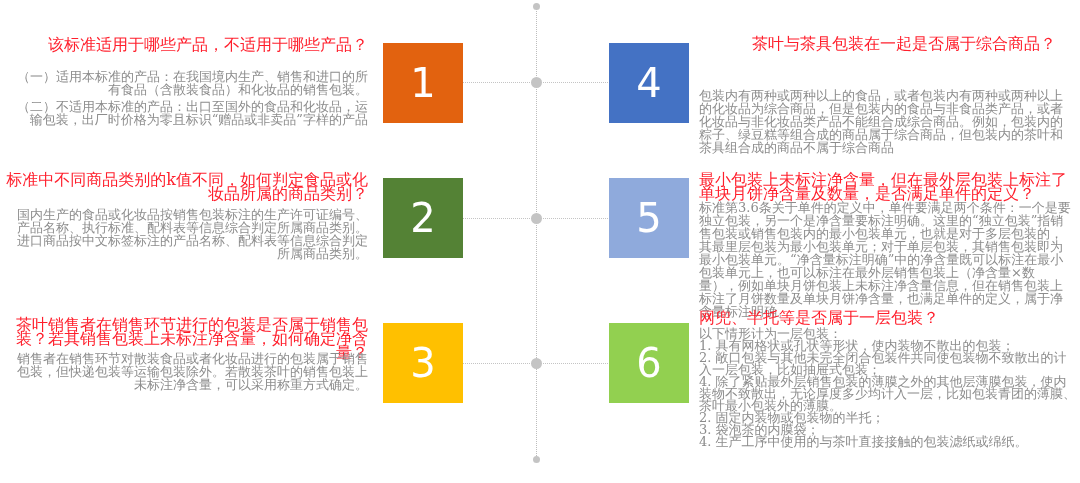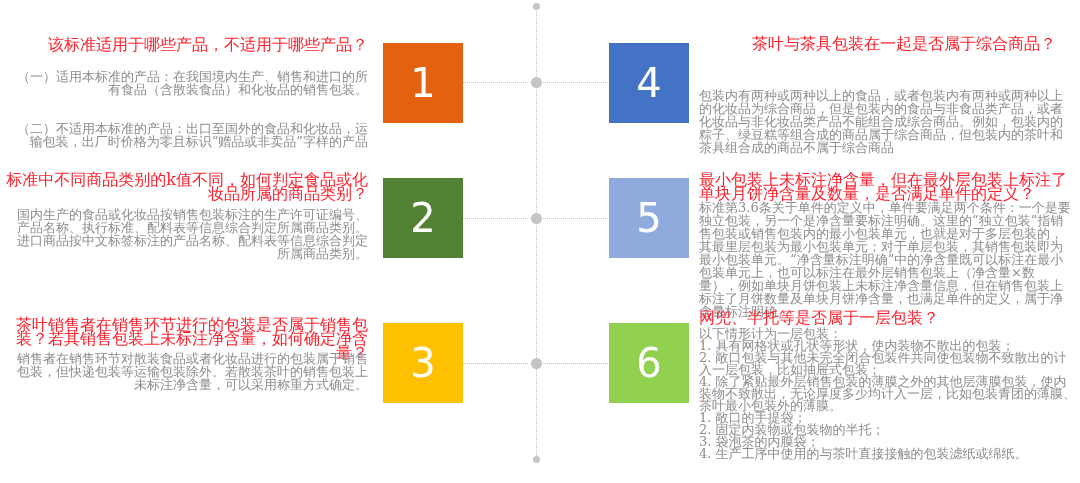--- a/index.html
+++ b/index.html
@@ -34,21 +34,21 @@
     .box.right { left: 609px; }
     .q {
       position: absolute; color: #ff1f2c; font-size: 16px; line-height: 14px;
     }
     .a {
       position: absolute; color: #8c8c8c; font-size: 13px; line-height: 13px;
     }
     .left-col { text-align: right; }
     .right-col { text-align: left; }
     .a p { margin: 0; }
-    .a p.gap { margin-top: 26px; }
+    .a p.gap { margin-top: 4px; }
   </style>
 </head>
 <body>
 
 <div class="vline"></div>
 <div class="endpoint" style="top:3px;"></div>
 <div class="endpoint" style="top:456px;"></div>
 
 <div class="hline" style="top:82px;"></div>
 <div class="hline" style="top:218px;"></div>
@@ -103,17 +103,16 @@
 <div class="a right-col" style="left:699px; width:374px; top:201px;">
   <p>标准第3.6条关于单件的定义中，单件要满足两个条件：一个是要独立包装，另一个是净含量要标注明确。这里的“独立包装”指销售包装或销售包装内的最小包装单元，也就是对于多层包装的，其最里层包装为最小包装单元；对于单层包装，其销售包装即为最小包装单元。“净含量标注明确”中的净含量既可以标注在最小包装单元上，也可以标注在最外层销售包装上（净含量×数量），例如单块月饼包装上未标注净含量信息，但在销售包装上标注了月饼数量及单块月饼净含量，也满足单件的定义，属于净含量标注明确。</p>
 </div>
 
 <div class="q right-col" style="left:699px; width:374px; top:311px;">网兜、半托等是否属于一层包装？</div>
 <div class="a right-col" style="left:699px; width:378px; top:328px; line-height:12px;">
   <p>以下情形计为一层包装：</p>
   <p>1. 具有网格状或孔状等形状，使内装物不散出的包装；</p>
   <p>2. 敞口包装与其他未完全闭合包装件共同使包装物不致散出的计入一层包装，比如抽屉式包装；</p>
   <p>4. 除了紧贴最外层销售包装的薄膜之外的其他层薄膜包装，使内装物不致散出，无论厚度多少均计入一层，比如包装青团的薄膜、茶叶最小包装外的薄膜。</p>
-  <p>1. 敞口的手提袋；</p>
   <p>2. 固定内装物或包装物的半托；</p>
   <p>3. 袋泡茶的内膜袋；</p>
   <p>4. 生产工序中使用的与茶叶直接接触的包装滤纸或绵纸。</p>
 </div>
 
 </body></html>

